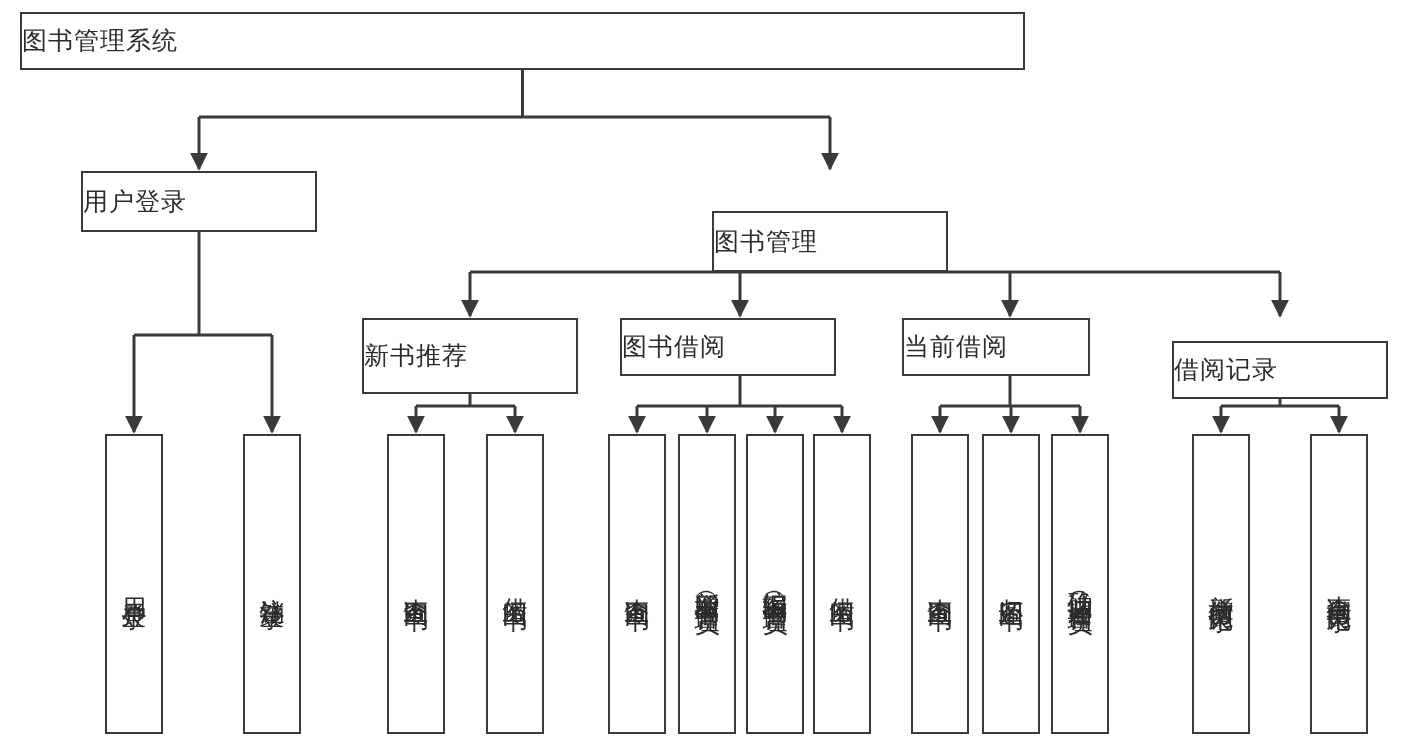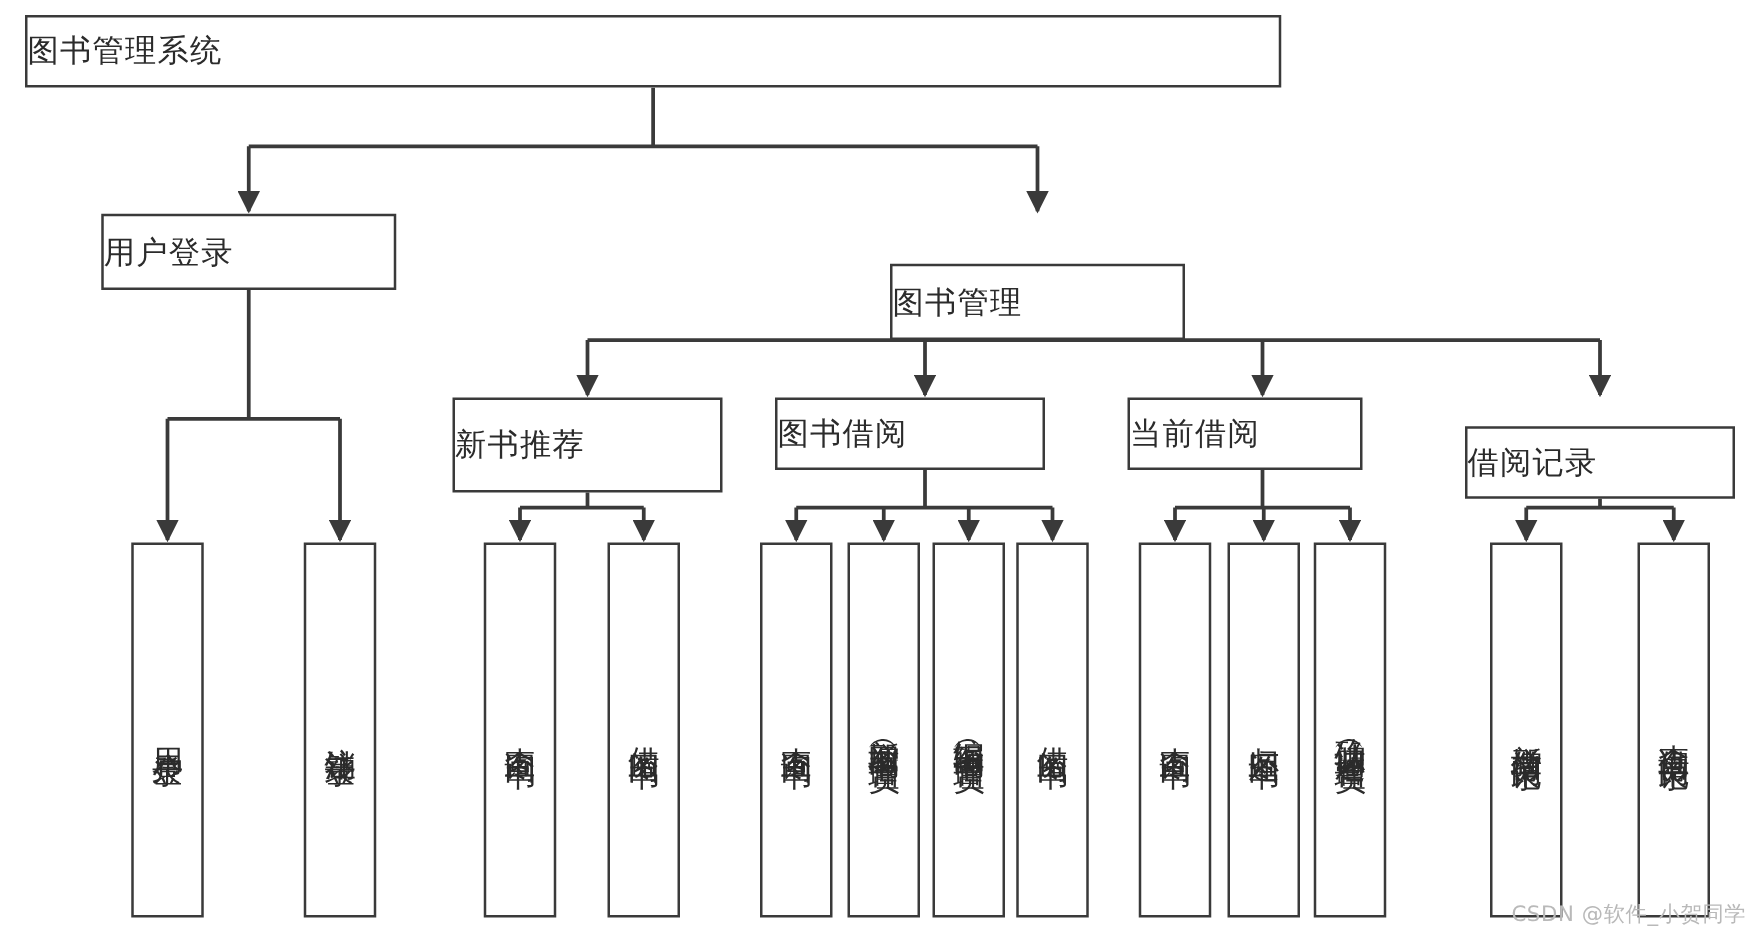--- a/index.html
+++ b/index.html
@@ -175,14 +175,13 @@
         <span class="node-label">确认归还（管理员）</span>
       </div>
       <div class="node vertical" style="left: 1192px; top: 434px; width: 58px; height: 300px;">
         <span class="node-label">新增借阅记录</span>
       </div>
       <div class="node vertical" style="left: 1310px; top: 434px; width: 58px; height: 300px;">
         <span class="node-label">查询借阅记录</span>
       </div>
     </div>
 
-  <div id="watermark">CSDN @软件_小贺同学</div>
 </div>
 
 </body></html>

